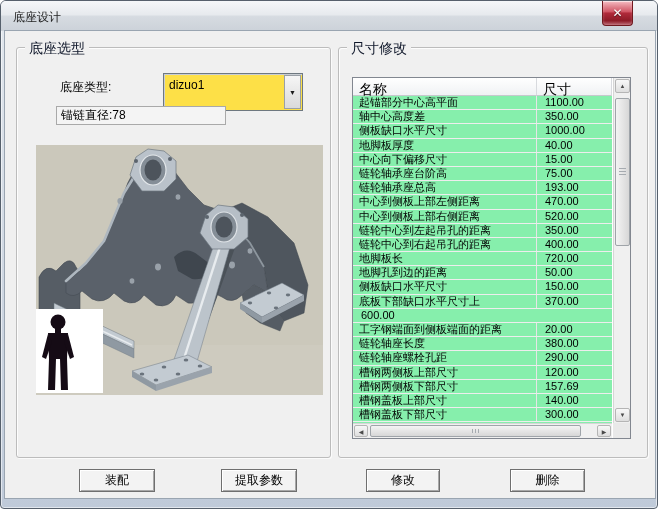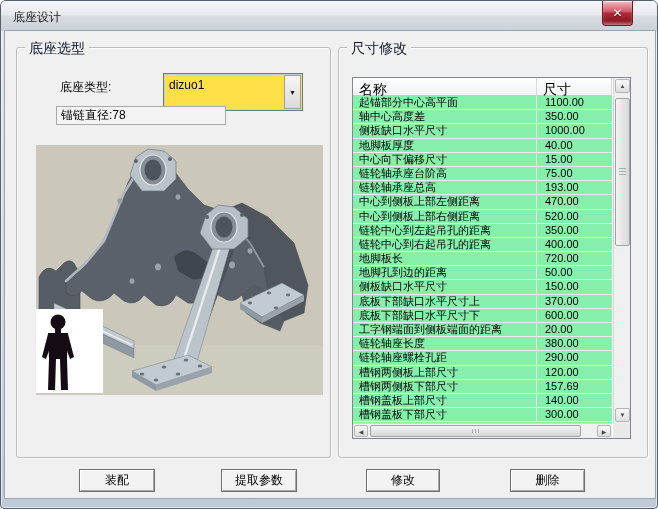--- a/index.html
+++ b/index.html
@@ -280,21 +280,20 @@
     <div class="cell-name">侧板缺口水平尺寸</div>
     <div class="cell-size">150.00</div>
   </div>
 
   <div class="row">
     <div class="cell-name">底板下部缺口水平尺寸上</div>
     <div class="cell-size">370.00</div>
   </div>
 
   <div class="row">
-    <div class="cell-name">底板下部缺口水平尺寸下</div>
     <div class="cell-size">600.00</div>
   </div>
 
   <div class="row">
     <div class="cell-name">工字钢端面到侧板端面的距离</div>
     <div class="cell-size">20.00</div>
   </div>
 
   <div class="row">
     <div class="cell-name">链轮轴座长度</div>

